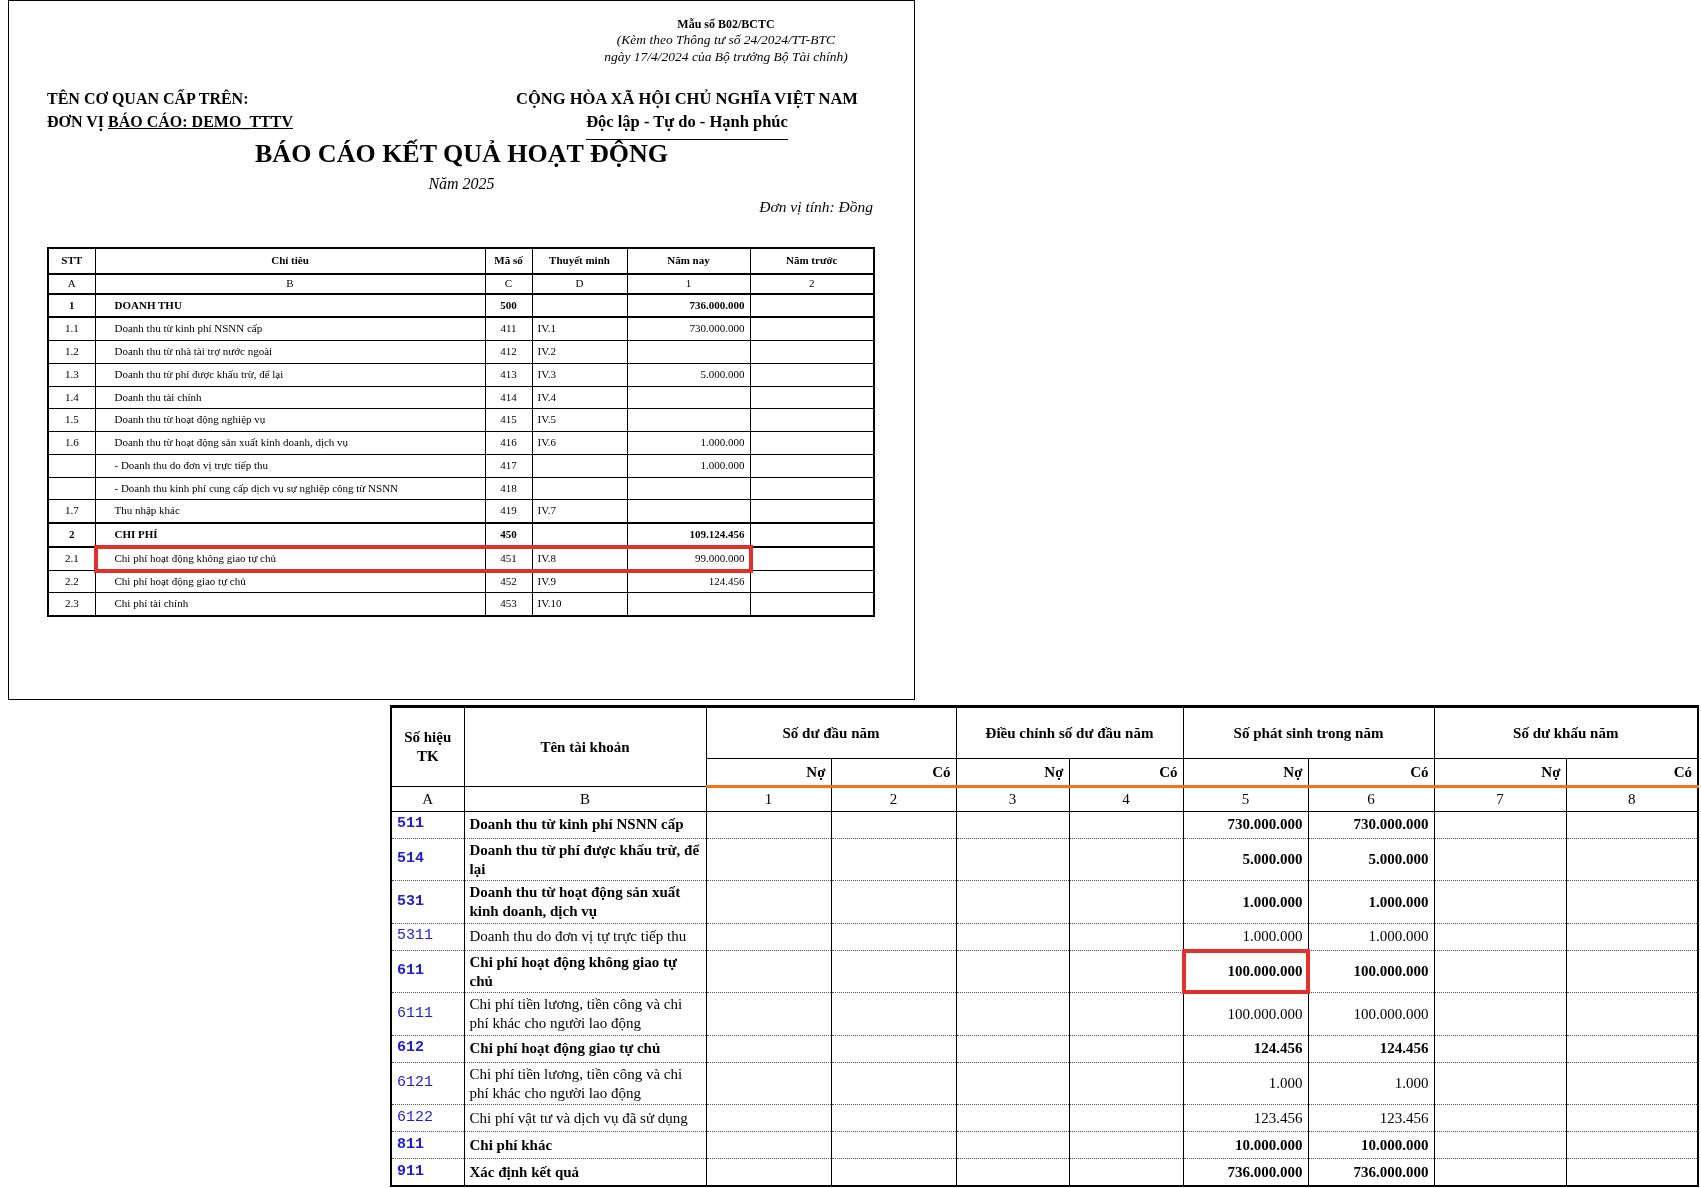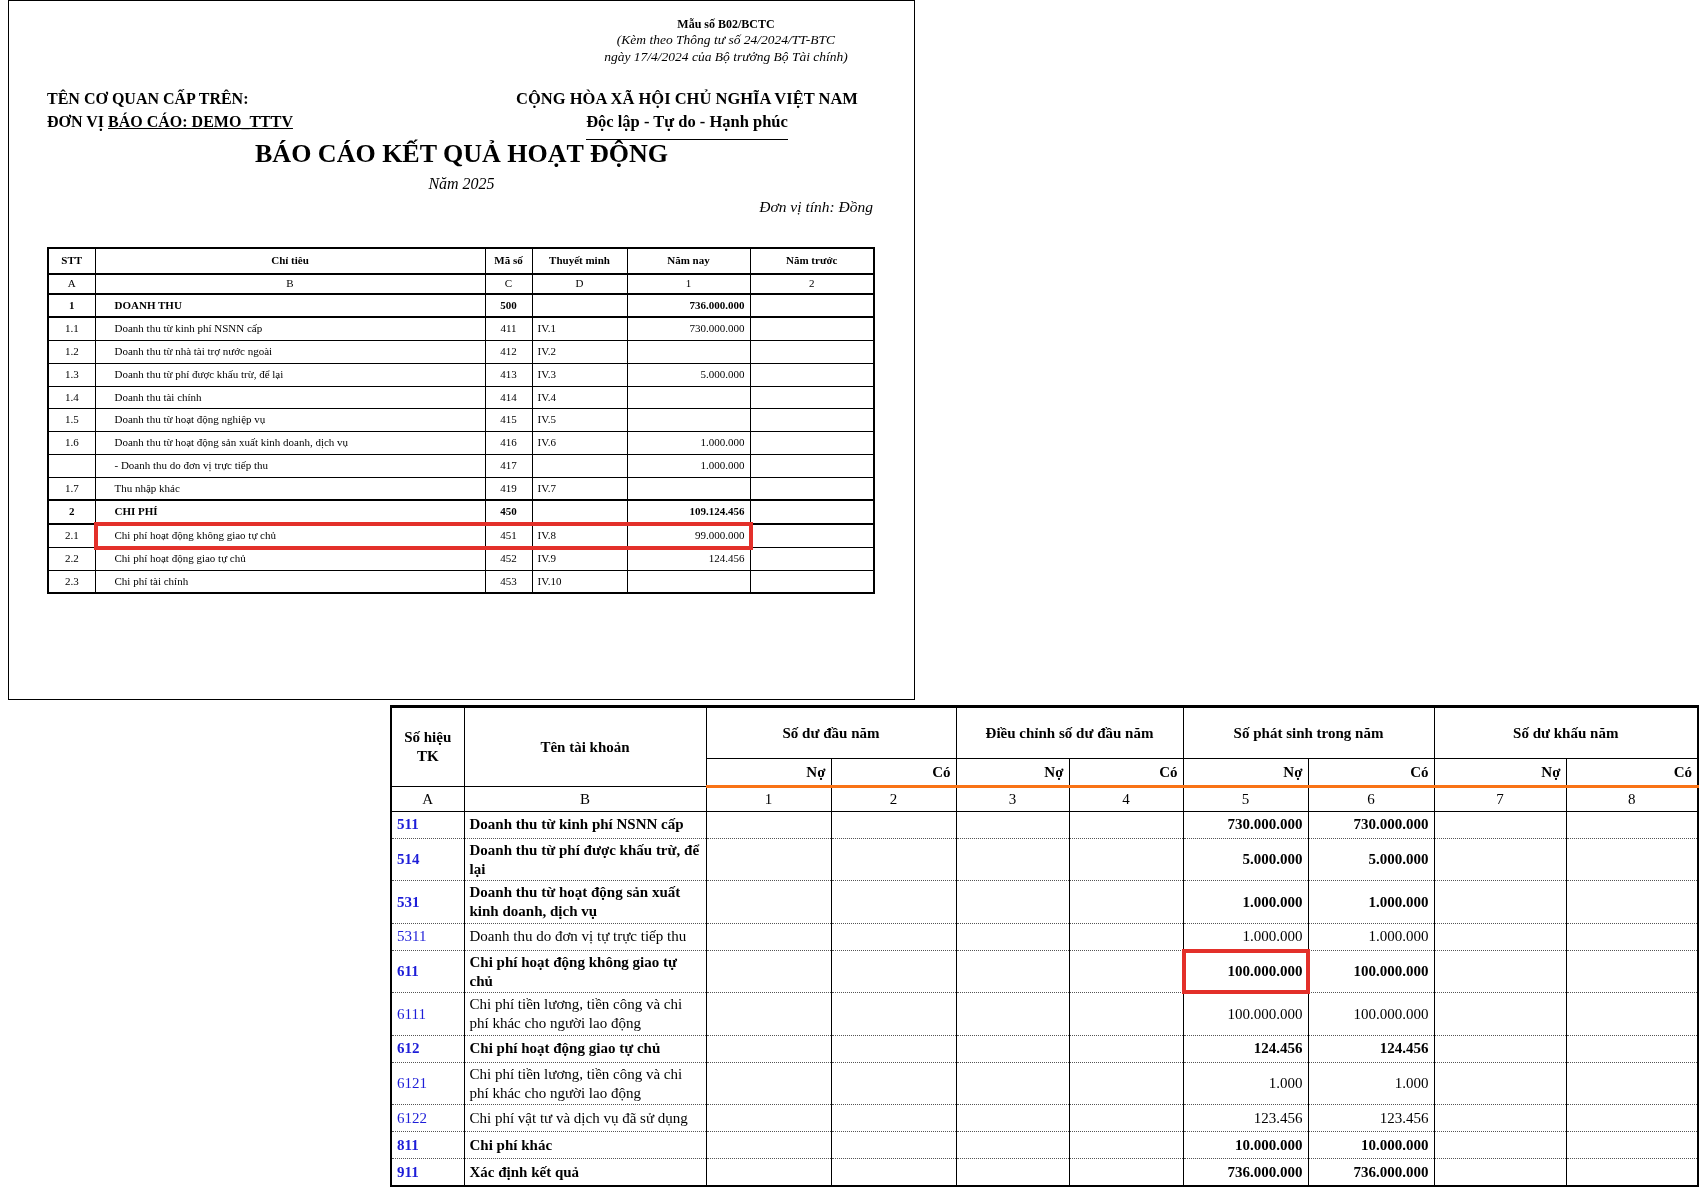--- a/index.html
+++ b/index.html
@@ -56,21 +56,21 @@
   .t2{
     position:absolute;left:390px;top:705px;width:1307px;
     font-size:15px;border:2px solid #000;border-top:3px solid #000;
   }
   .t2 td{border-left:1px solid #000;border-right:1px solid #000;padding:2px 5px;line-height:1.25;vertical-align:middle;}
   .t2 tr.ghdr td{font-weight:bold;text-align:center;border-bottom:1px solid #000;height:52px;}
   .t2 tr.nc td{font-weight:bold;text-align:right;border-bottom:3px solid #f97316;height:28px;}
   .t2 tr.code td{text-align:center;border-bottom:1px solid #000;height:24px;}
   .t2 tr.data td{border-top:1px dotted #555;}
   .t2 tr.data:first-of-type td{border-top:none;}
-  .t2 td.acc{color:var(--blue);text-align:left;vertical-align:middle;}
+  .t2 td.acc{color:var(--blue);text-align:left;vertical-align:middle;font-family:Liberation Mono, monospace;}
   .t2 td.nm{text-align:left;}
   .t2 td.num{text-align:right;position:relative;}
   .t2 tr.b td{font-weight:bold;}
   .t2 tr.single td{height:27px;}
   .t2 tr.double td{height:42px;}
   .hl-cell-box{
     position:absolute;left:-2px;top:-2px;right:-2px;bottom:-2px;
     border:4px solid var(--red);pointer-events:none;z-index:5;
   }
 </style>
@@ -182,20 +182,28 @@
           <td class="c-note">IV.6</td>
           <td class="c-cur">1.000.000</td>
           <td class="c-pri"></td>
         </tr>
         <tr>
           <td class="c-stt"></td>
           <td class="c-name">- Doanh thu do đơn vị trực tiếp thu</td>
           <td class="c-code">417</td>
           <td class="c-note"></td>
           <td class="c-cur">1.000.000</td>
+          <td class="c-pri"></td>
+        </tr>
+        <tr>
+          <td class="c-stt"></td>
+          <td class="c-name">- Doanh thu kinh phí cung cấp dịch vụ sự nghiệp công từ NSNN</td>
+          <td class="c-code">418</td>
+          <td class="c-note"></td>
+          <td class="c-cur"></td>
           <td class="c-pri"></td>
         </tr>
         <tr>
           <td class="c-stt">1.7</td>
           <td class="c-name">Thu nhập khác</td>
           <td class="c-code">419</td>
           <td class="c-note">IV.7</td>
           <td class="c-cur"></td>
           <td class="c-pri"></td>
         </tr>

